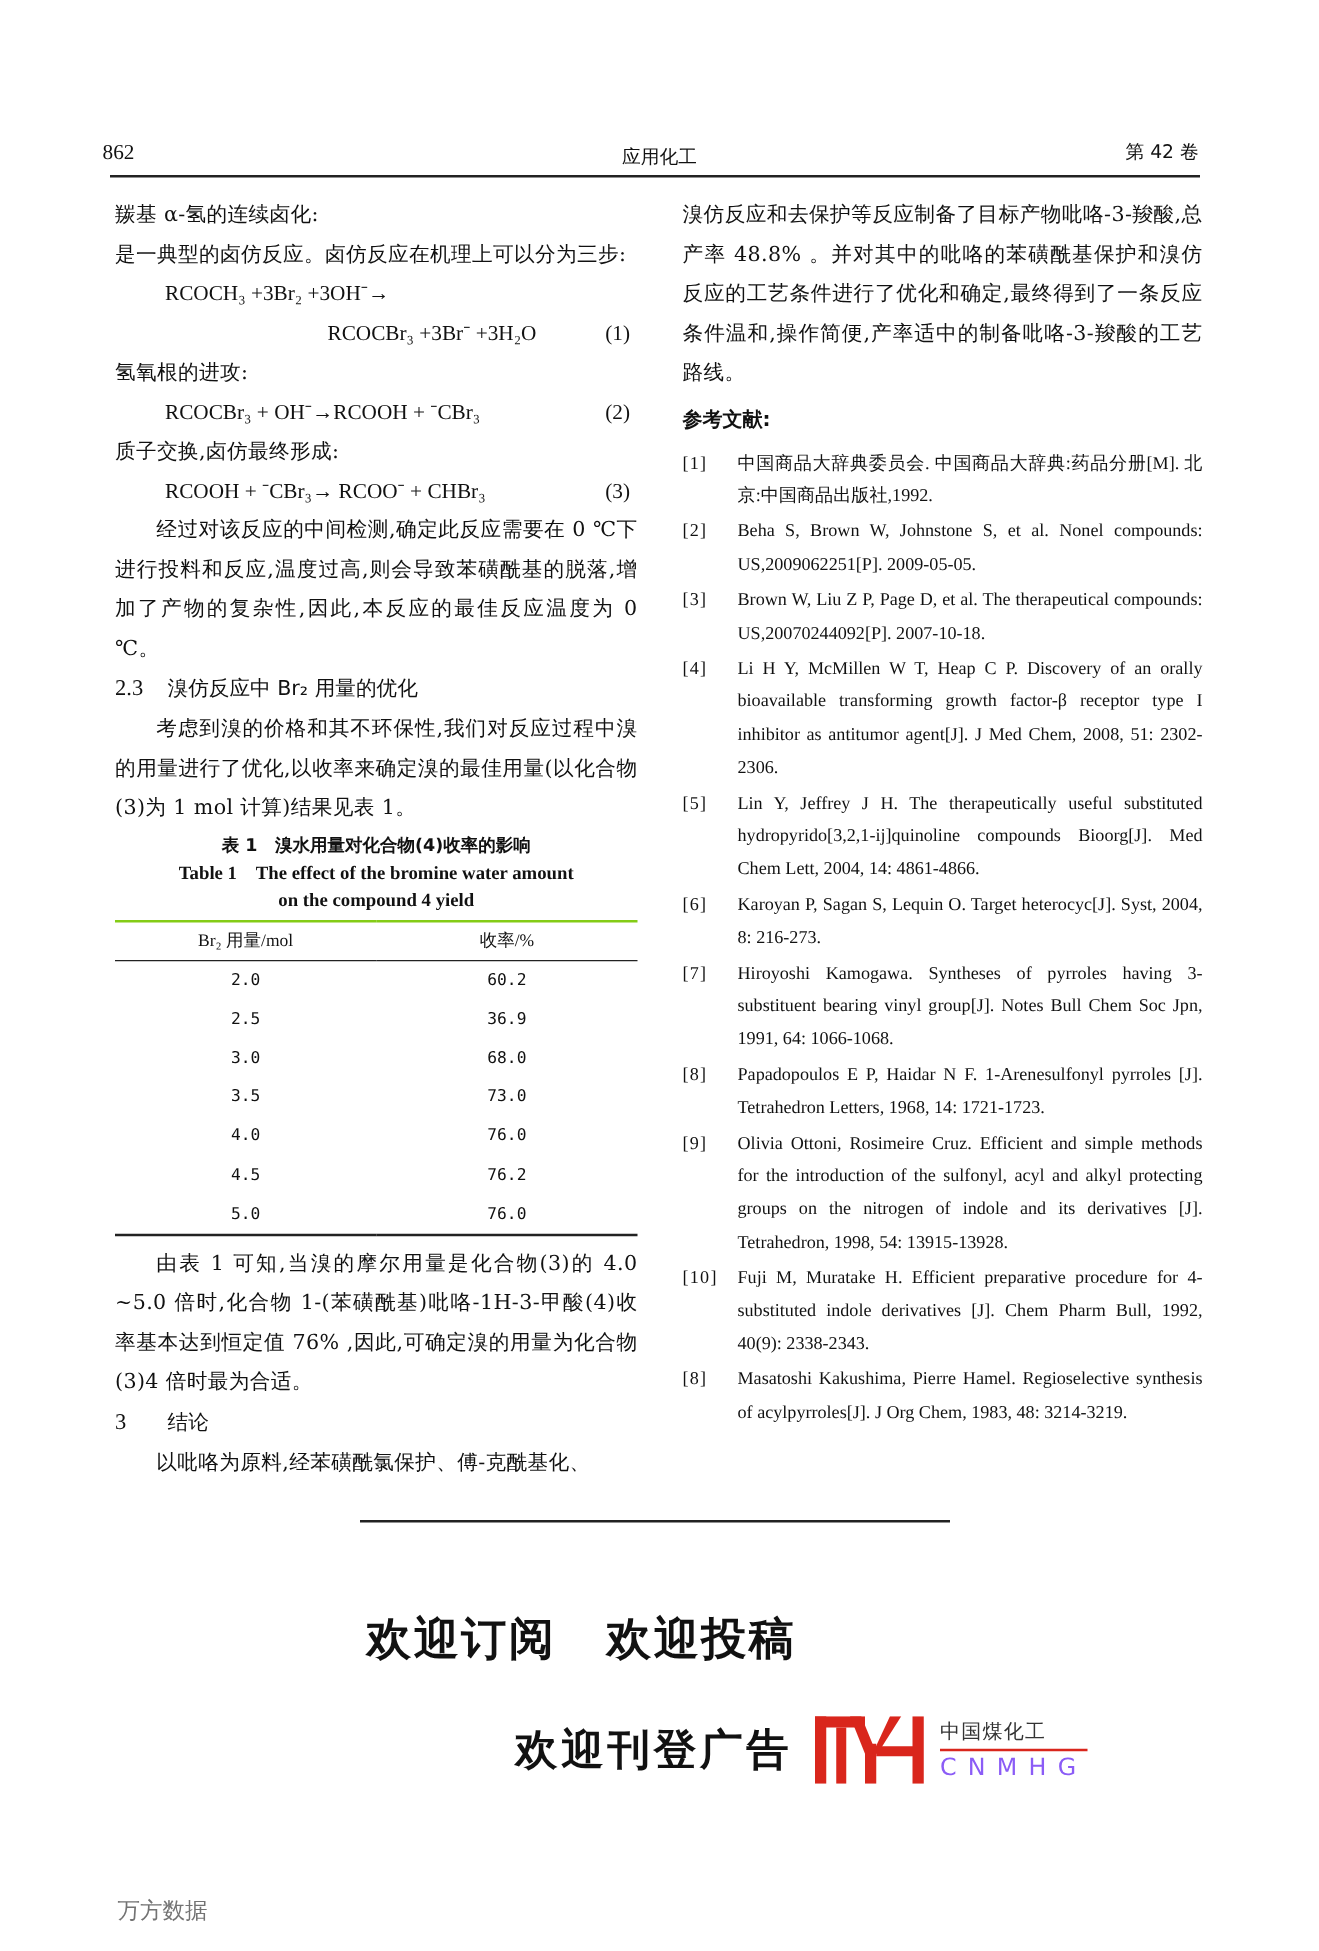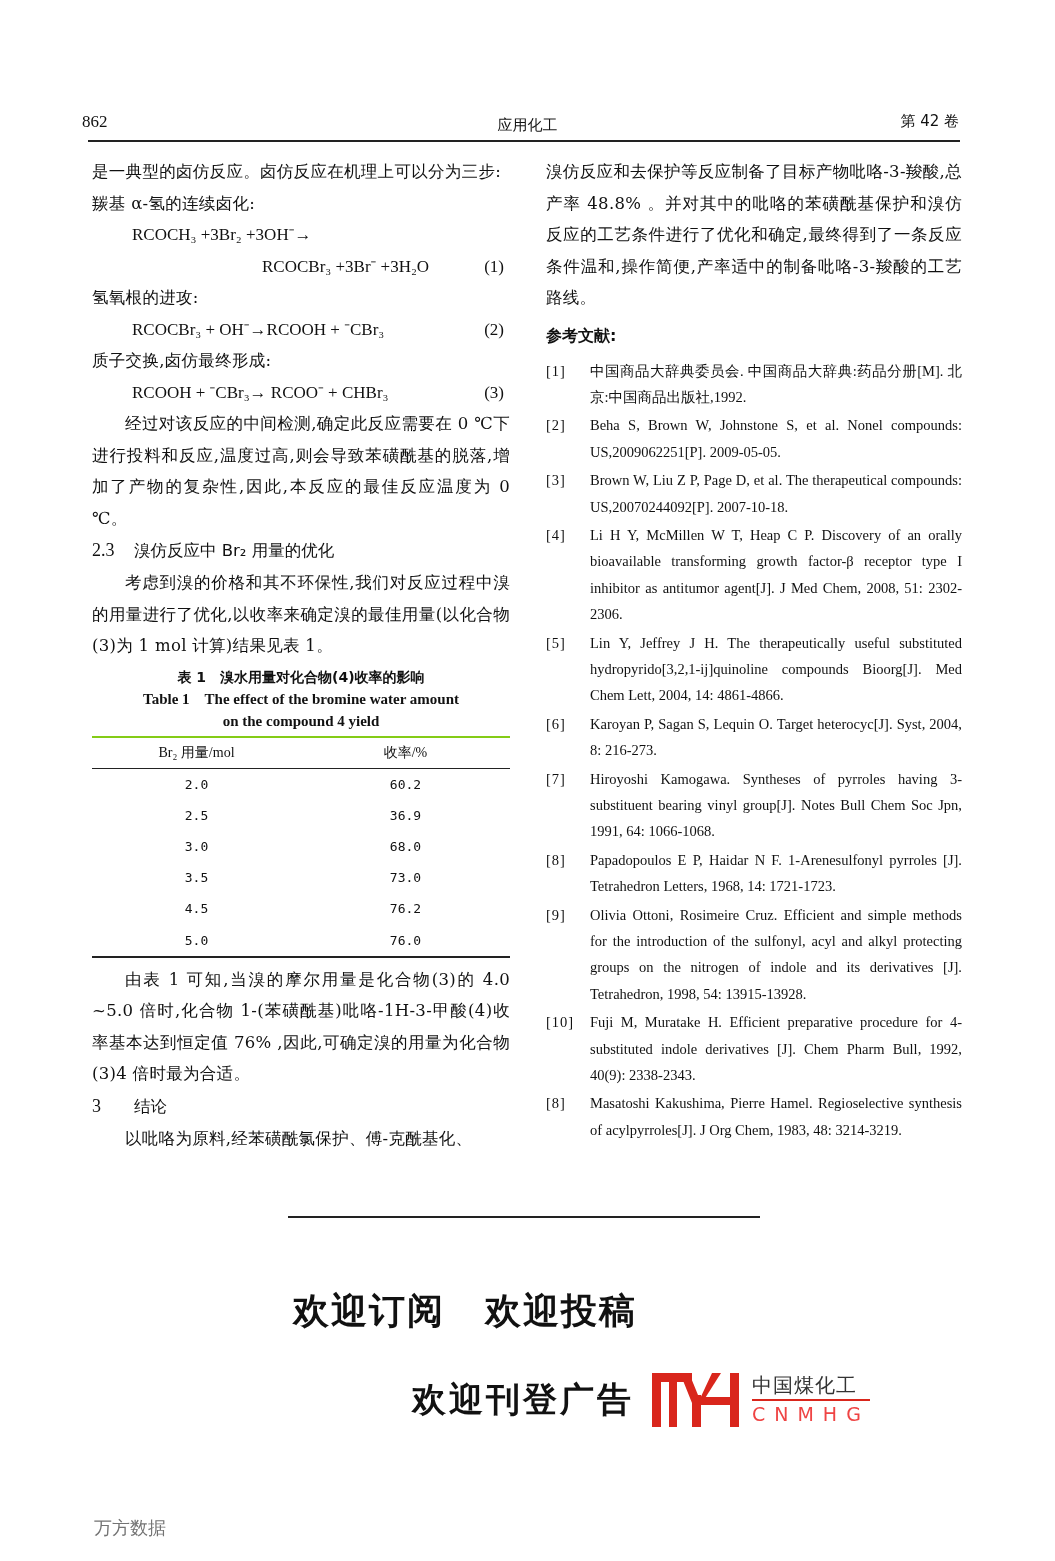--- a/index.html
+++ b/index.html
@@ -42,35 +42,35 @@
   .ref .txt { flex: 1; text-align: justify; }
 
   .end-rule { left: 288px; top: 1216px; width: 472px; height: 2px; background: #222; }
   .welcome1 { left: 0; width: 930px; top: 1287px; text-align: center; font-family: "DejaVu Sans", sans-serif; font-weight: bold; font-size: 36px; letter-spacing: 2px; }
   .welcome1 .gap { display: inline-block; width: 40px; }
   .ad-row { left: 412px; top: 1372px; height: 56px; display: flex; align-items: center; }
   .welcome2 { font-family: "DejaVu Sans", sans-serif; font-weight: bold; font-size: 34px; letter-spacing: 3px; margin-right: 18px; }
   .logo { display: flex; align-items: center; }
   .logo-mark { width: 90px; height: 54px; }
   .logo-text { margin-left: 10px; display: flex; flex-direction: column; }
-  .logo-cn { font-family: "DejaVu Sans", sans-serif; font-size: 20px; color: #333; letter-spacing: 1px; line-height: 24px; border-bottom: 2px solid #d9261c; padding-bottom: 2px; }
-  .logo-en { font-family: "DejaVu Sans", sans-serif; font-size: 19px; color: #ef4444; letter-spacing: 9px; line-height: 26px; }
+  .logo-cn { font-family: "DejaVu Sans", sans-serif; font-size: 16px; color: #333; letter-spacing: 1px; line-height: 24px; border-bottom: 2px solid #d9261c; padding-bottom: 2px; }
+  .logo-en { font-family: "DejaVu Sans", sans-serif; font-size: 19px; color: #8b5cf6; letter-spacing: 9px; line-height: 26px; }
   .footer { left: 94px; top: 1516px; font-family: "DejaVu Sans", sans-serif; font-size: 18px; color: #737373; }
 </style>
 </head>
 <body>
 
 <div class="abs hdr hdr-page">862</div>
 <div class="abs hdr-journal">应用化工</div>
 <div class="abs hdr hdr-vol">第 42 卷</div>
 <div class="abs hdr-rule"></div>
 
 <div class="abs col-left">
+  <p class="p">羰基 α-氢的连续卤化:</p>
   <p class="p">是一典型的卤仿反应。卤仿反应在机理上可以分为三步:</p>
-  <p class="p">羰基 α-氢的连续卤化:</p>
   <p class="eq eq-indent"><span>RCOCH₃ +3Br₂ +3OH⁻→</span></p>
   <p class="eq eq-indent2"><span>RCOCBr₃ +3Br⁻ +3H₂O</span><span class="num">(1)</span></p>
   <p class="p">氢氧根的进攻:</p>
   <p class="eq eq-indent"><span>RCOCBr₃ + OH⁻→RCOOH + ⁻CBr₃</span><span class="num">(2)</span></p>
   <p class="p">质子交换,卤仿最终形成:</p>
   <p class="eq eq-indent"><span>RCOOH + ⁻CBr₃→ RCOO⁻ + CHBr₃</span><span class="num">(3)</span></p>
   <p class="p indent">经过对该反应的中间检测,确定此反应需要在 0 ℃下进行投料和反应,温度过高,则会导致苯磺酰基的脱落,增加了产物的复杂性,因此,本反应的最佳反应温度为 0 ℃。</p>
   <p class="sec"><span class="n">2.3</span><span>溴仿反应中 Br₂ 用量的优化</span></p>
   <p class="p indent">考虑到溴的价格和其不环保性,我们对反应过程中溴的用量进行了优化,以收率来确定溴的最佳用量(以化合物(3)为 1 mol 计算)结果见表 1。</p>
   <div class="tbl-cap-cn">表 1　溴水用量对化合物(4)收率的影响</div>
@@ -94,20 +94,24 @@
         </tr>
       <tr>
           <td>3.0</td>
           <td>68.0</td>
         </tr>
       <tr>
           <td>3.5</td>
           <td>73.0</td>
         </tr>
       <tr>
+          <td>4.0</td>
+          <td>76.0</td>
+        </tr>
+      <tr>
           <td>4.5</td>
           <td>76.2</td>
         </tr>
       <tr>
           <td>5.0</td>
           <td>76.0</td>
         </tr>
     </tbody>
   </table>
   <p class="p indent" style="margin-top:6px">由表 1 可知,当溴的摩尔用量是化合物(3)的 4.0 ~5.0 倍时,化合物 1-(苯磺酰基)吡咯-1H-3-甲酸(4)收率基本达到恒定值 76% ,因此,可确定溴的用量为化合物(3)4 倍时最为合适。</p>

